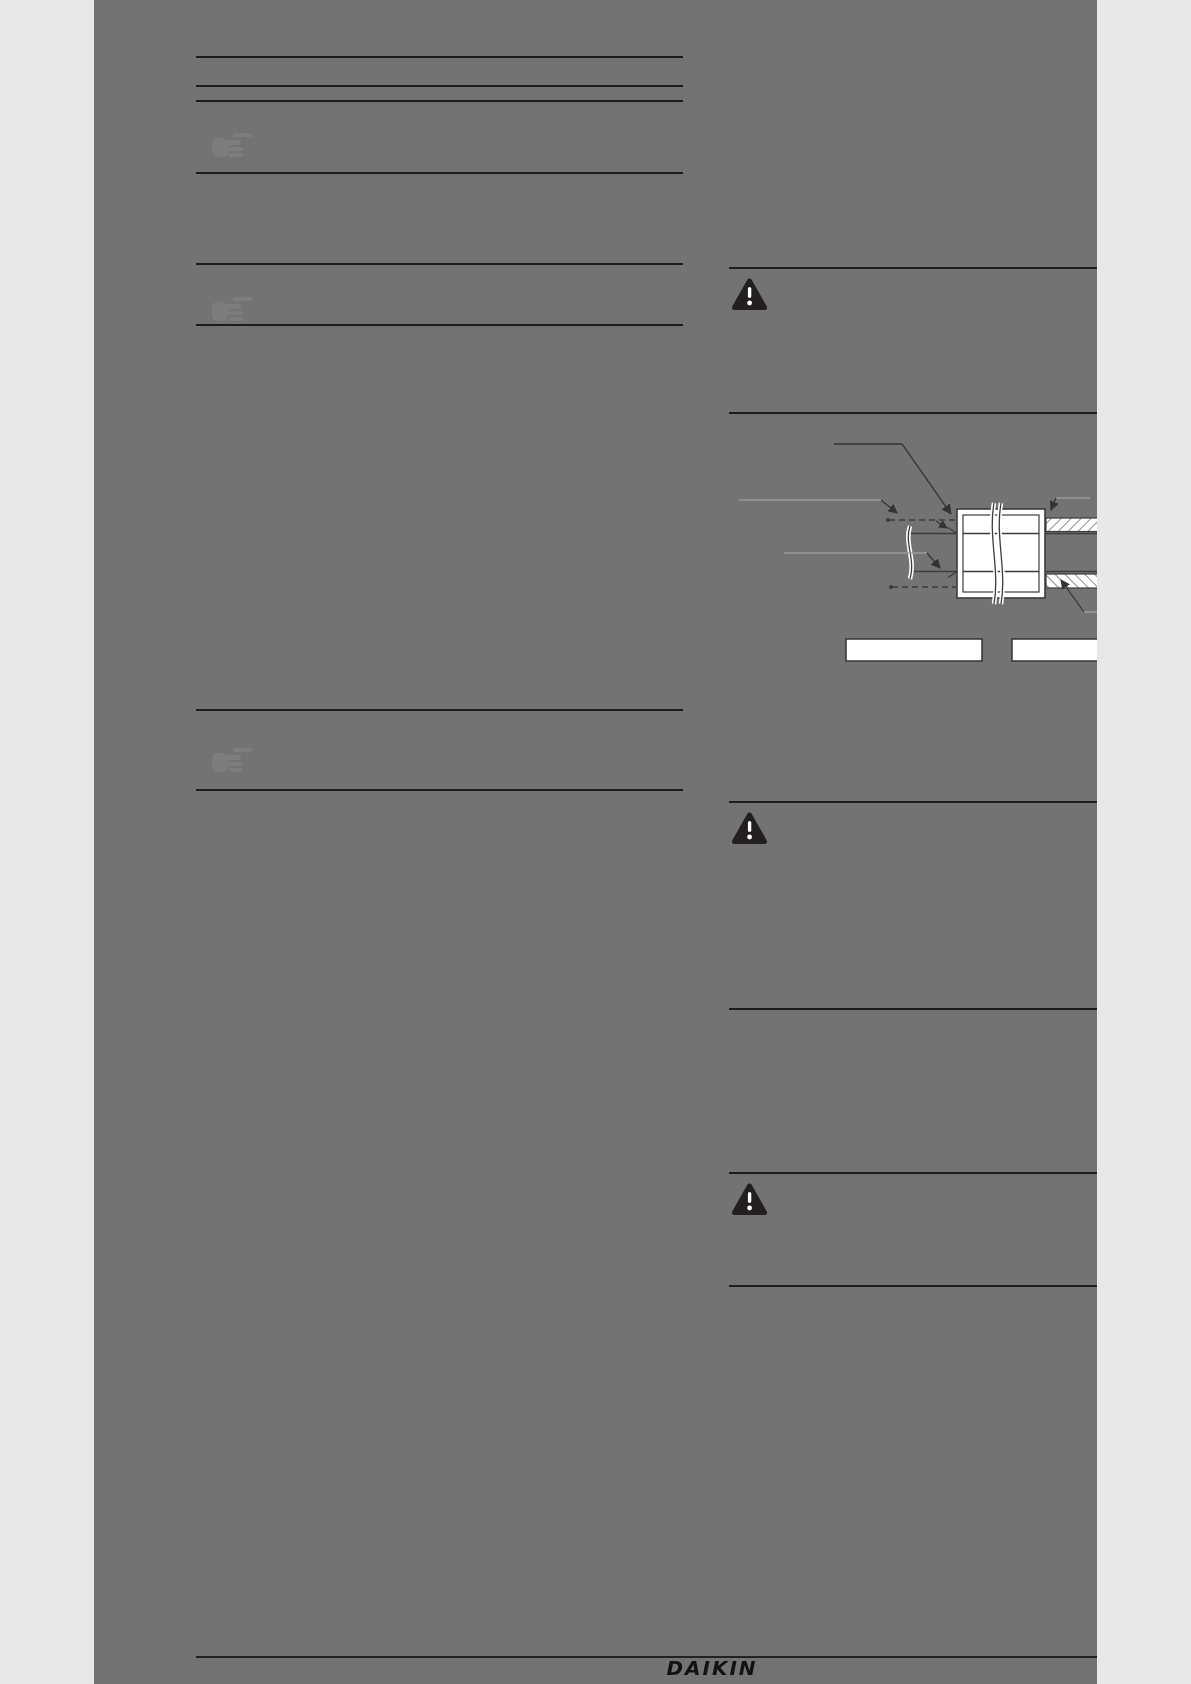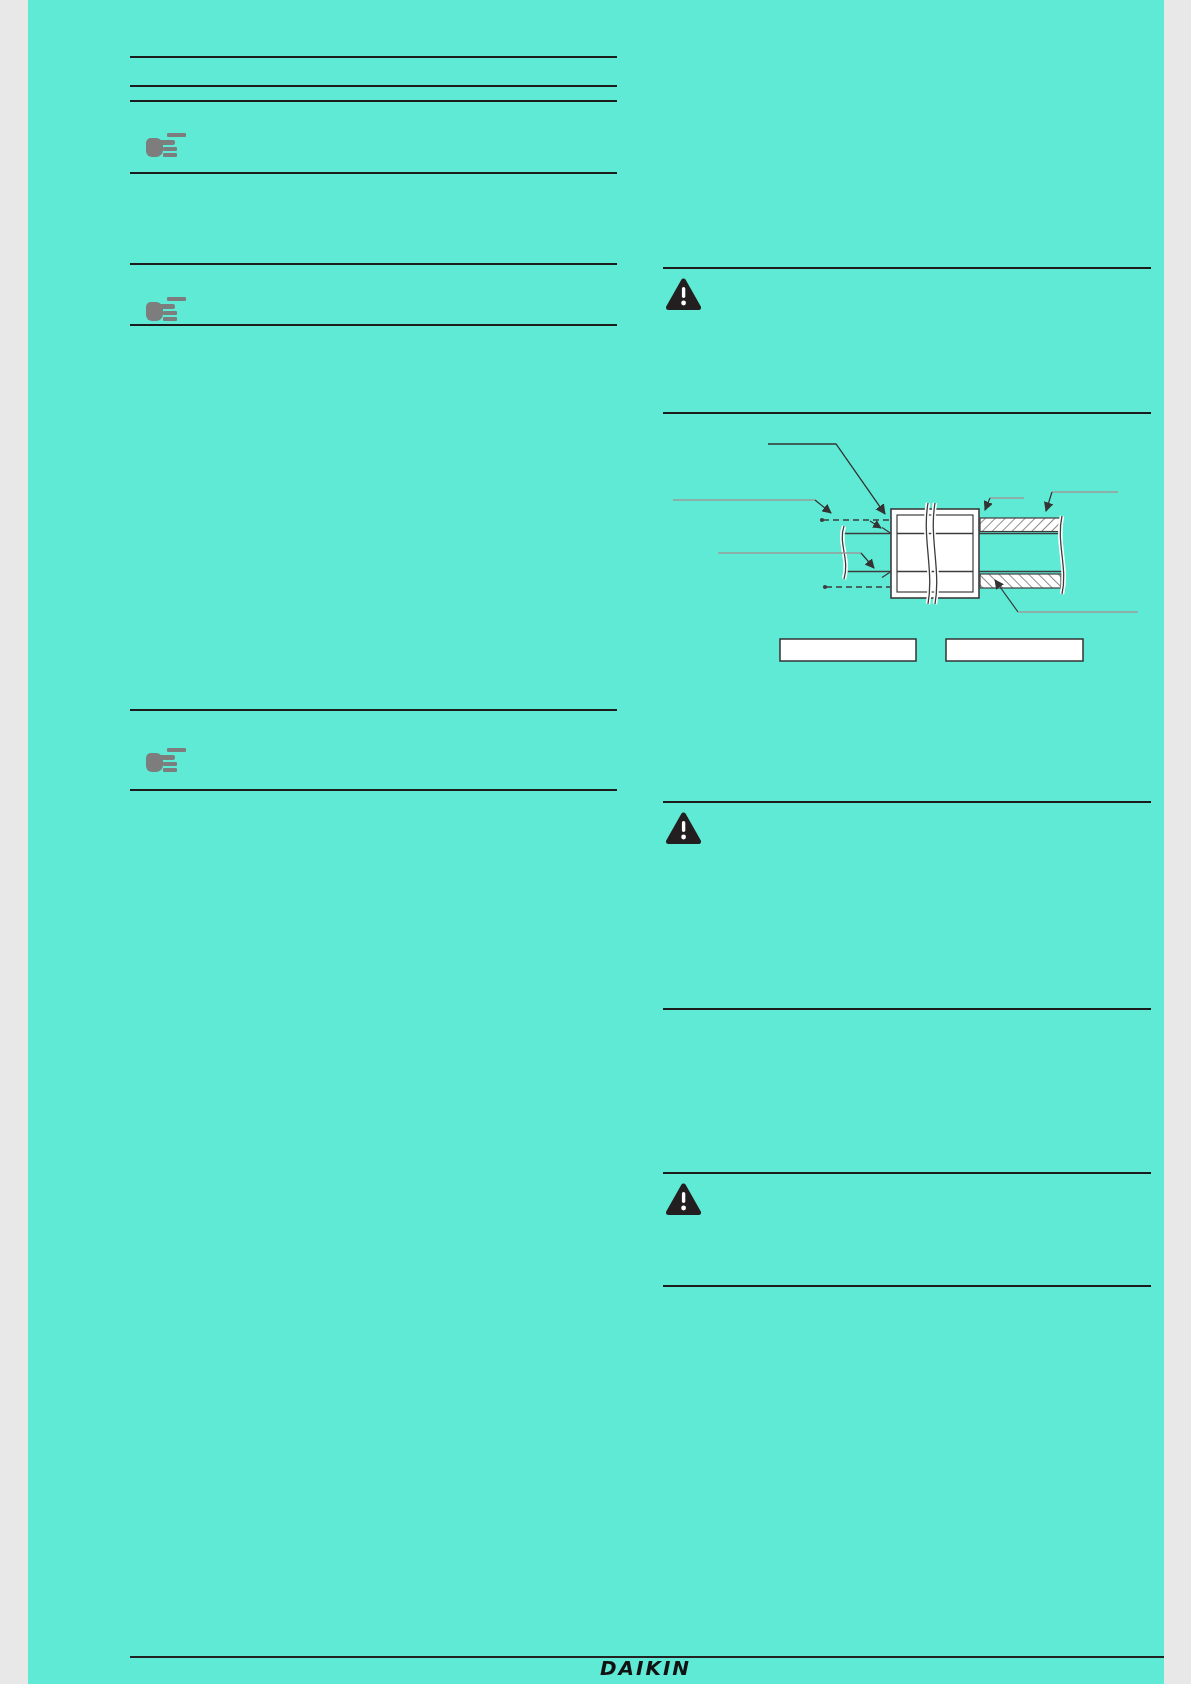--- a/index.html
+++ b/index.html
@@ -1,19 +1,19 @@
 <!DOCTYPE html>
 <html><head>
 <meta charset="utf-8">
 <style>
   html,body{margin:0;padding:0;background:#e8e8e8;}
   #page{
     position:relative;
-    width:1136px;height:1684px;
-    background:#5eead4;
+    width:1003px;height:1684px;
+    background:#737373;
     margin:0 auto;
     overflow:hidden;
     font-family:"DejaVu Sans",sans-serif;
   }
   
   .rule{position:absolute;background:#1c1c1c;height:2px;}
   .rule.lcol{left:102px;width:487px;}
   .rule.rcol{left:635px;width:488px;}
   .rule.footer{left:102px;width:1068px;height:2px;background:#222;}
   

